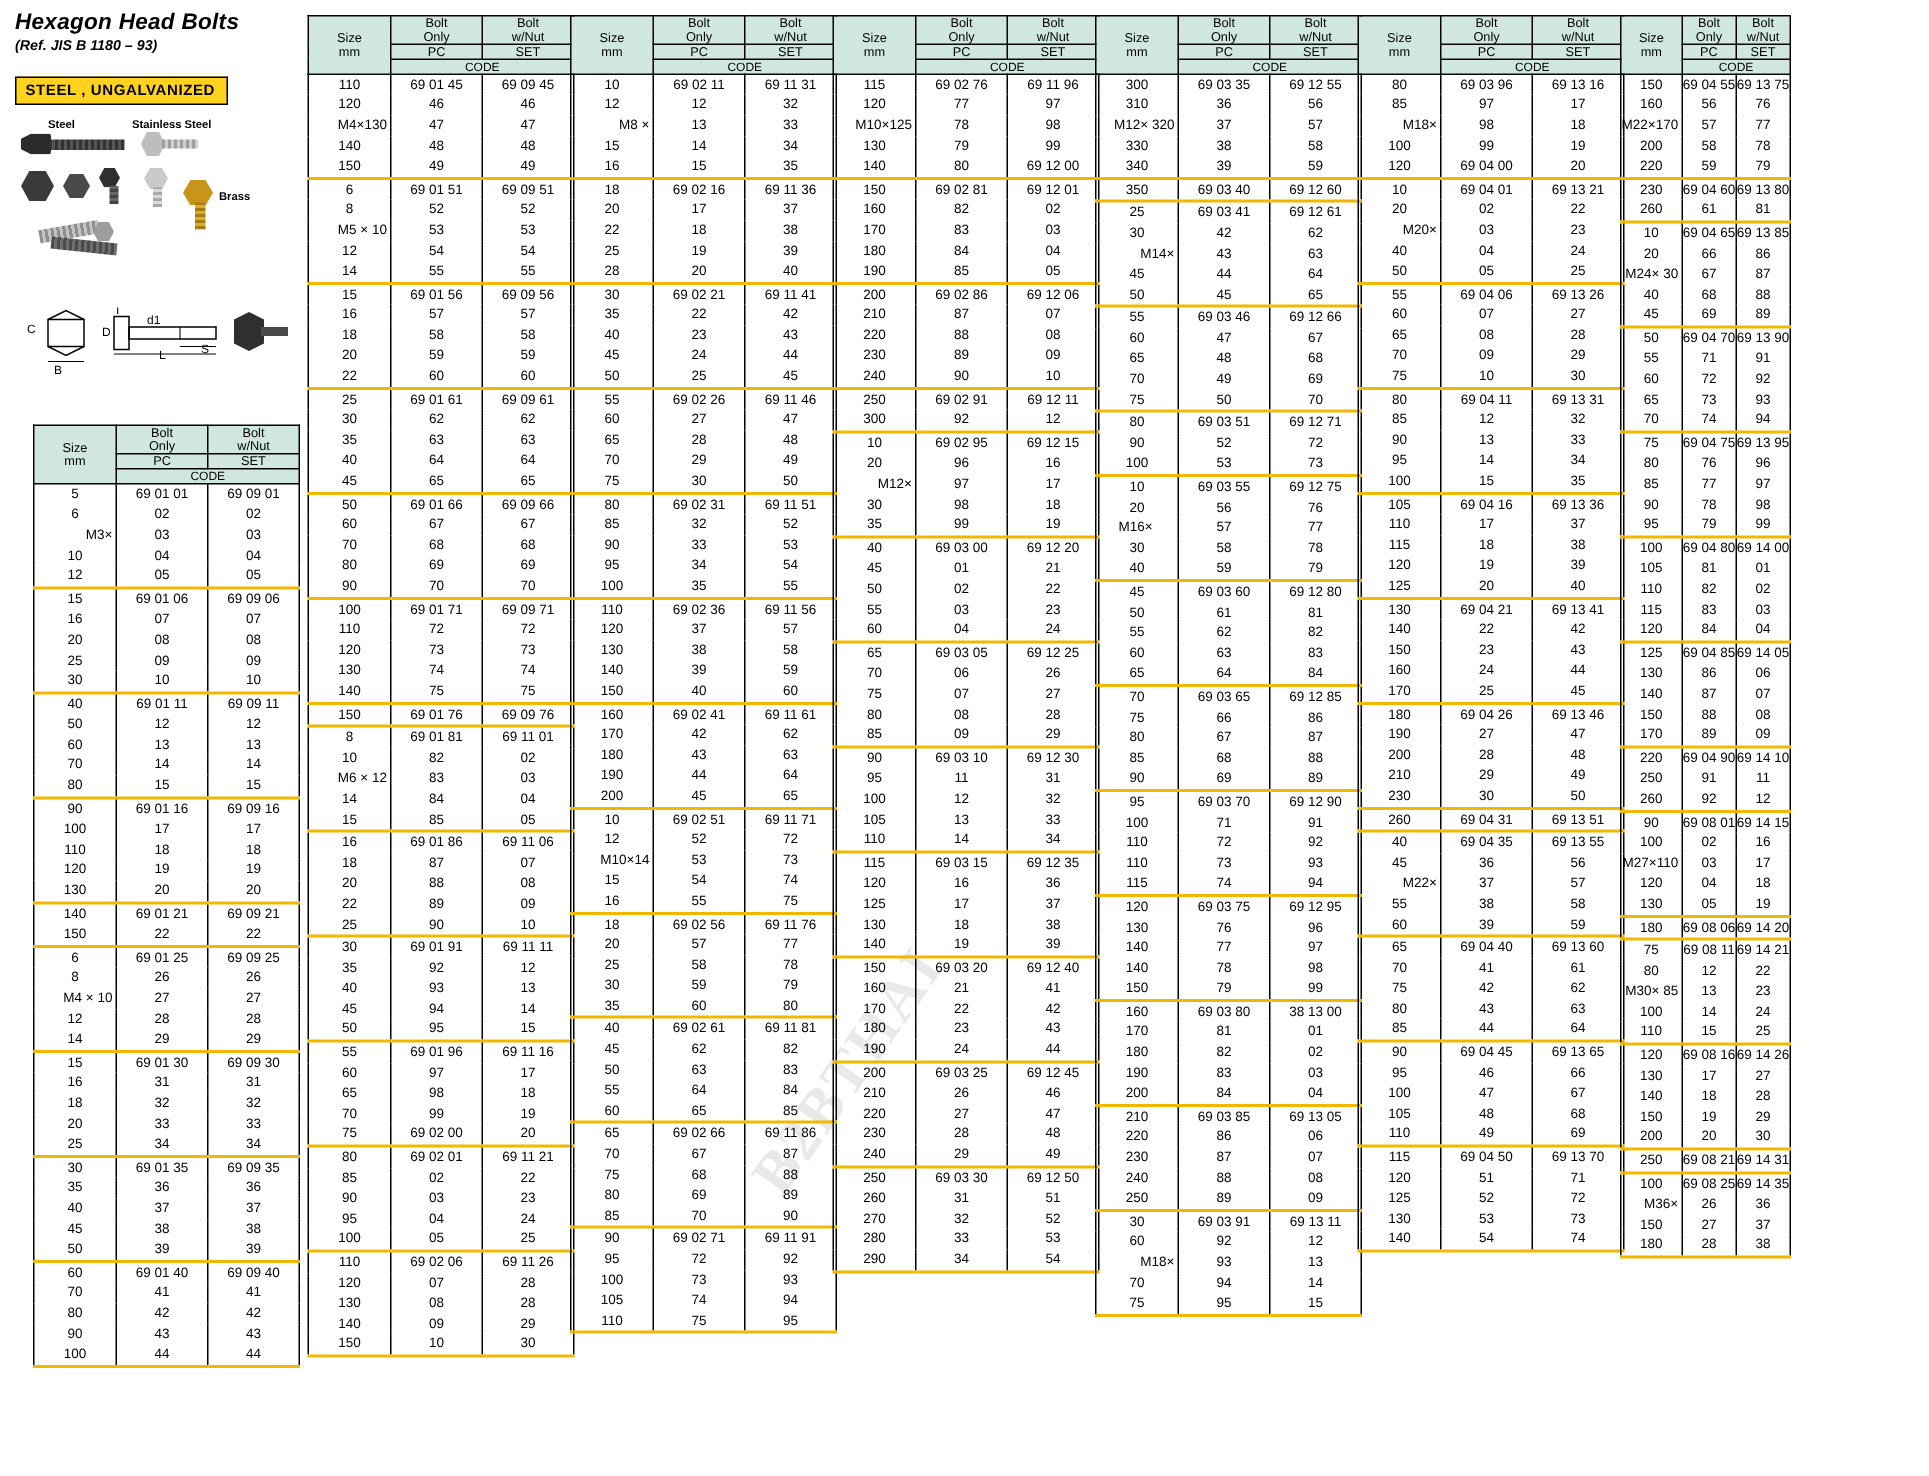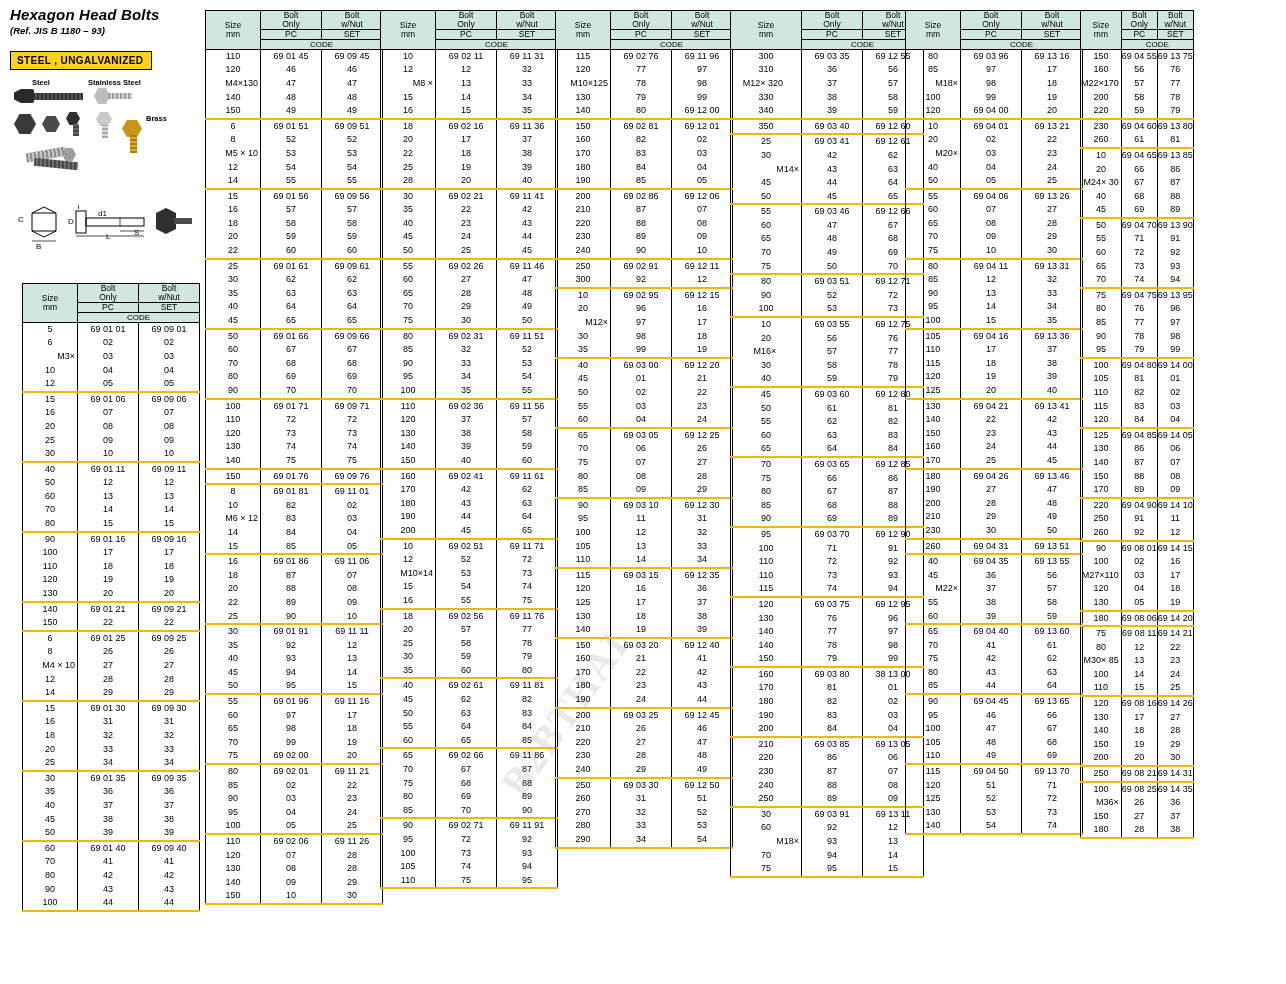--- a/index.html
+++ b/index.html
@@ -20,21 +20,21 @@
   .steel-badge {
     margin-top:15px; display:inline-block;
     background:#ffd21e; border:1px solid #000;
     font-weight:bold; font-size:10px; padding:3px 8px 3px 6px;
     letter-spacing:.4px;
   }
   .mat-labels { position:relative; margin-top:8px; height:14px; font-size:7.5px; font-weight:bold; }
   .mat-labels span { position:absolute; }
   .lbl-steel { left:22px; top:0; }
   .lbl-stain { left:78px; top:0; }
-  .lbl-brass { left:136px; top:36px; }
+  .lbl-brass { left:136px; top:48px; }
 
   .photos { position:relative; height:100px; margin-top:-2px; }
   .bolt-img { position:absolute; }
 
   
   .hexhead {
     width:34px;height:13px;background:#2b2b2b;border-radius:2px;
   }
   .shank { height:7px; background:#3a3a3a; }
 
@@ -1374,21 +1374,21 @@
             <td class="cell c-size frame">300</td>
             <td class="cell c-code">69 03 35</td>
             <td class="cell c-code frame">69 12 55</td>
           </tr>
           <tr>
             <td class="cell c-size frame">310</td>
             <td class="cell c-code">36</td>
             <td class="cell c-code frame">56</td>
           </tr>
           <tr>
-            <td class="cell c-size frame" style="text-align: right; padding-right: 18px;">M12× 320</td>
+            <td class="cell c-size frame" style="text-align: right; padding-right: 2px;">M12× 320</td>
             <td class="cell c-code">37</td>
             <td class="cell c-code frame">57</td>
           </tr>
           <tr>
             <td class="cell c-size frame">330</td>
             <td class="cell c-code">38</td>
             <td class="cell c-code frame">58</td>
           </tr>
           <tr class="grp-sep">
             <td class="cell c-size frame">340</td>

